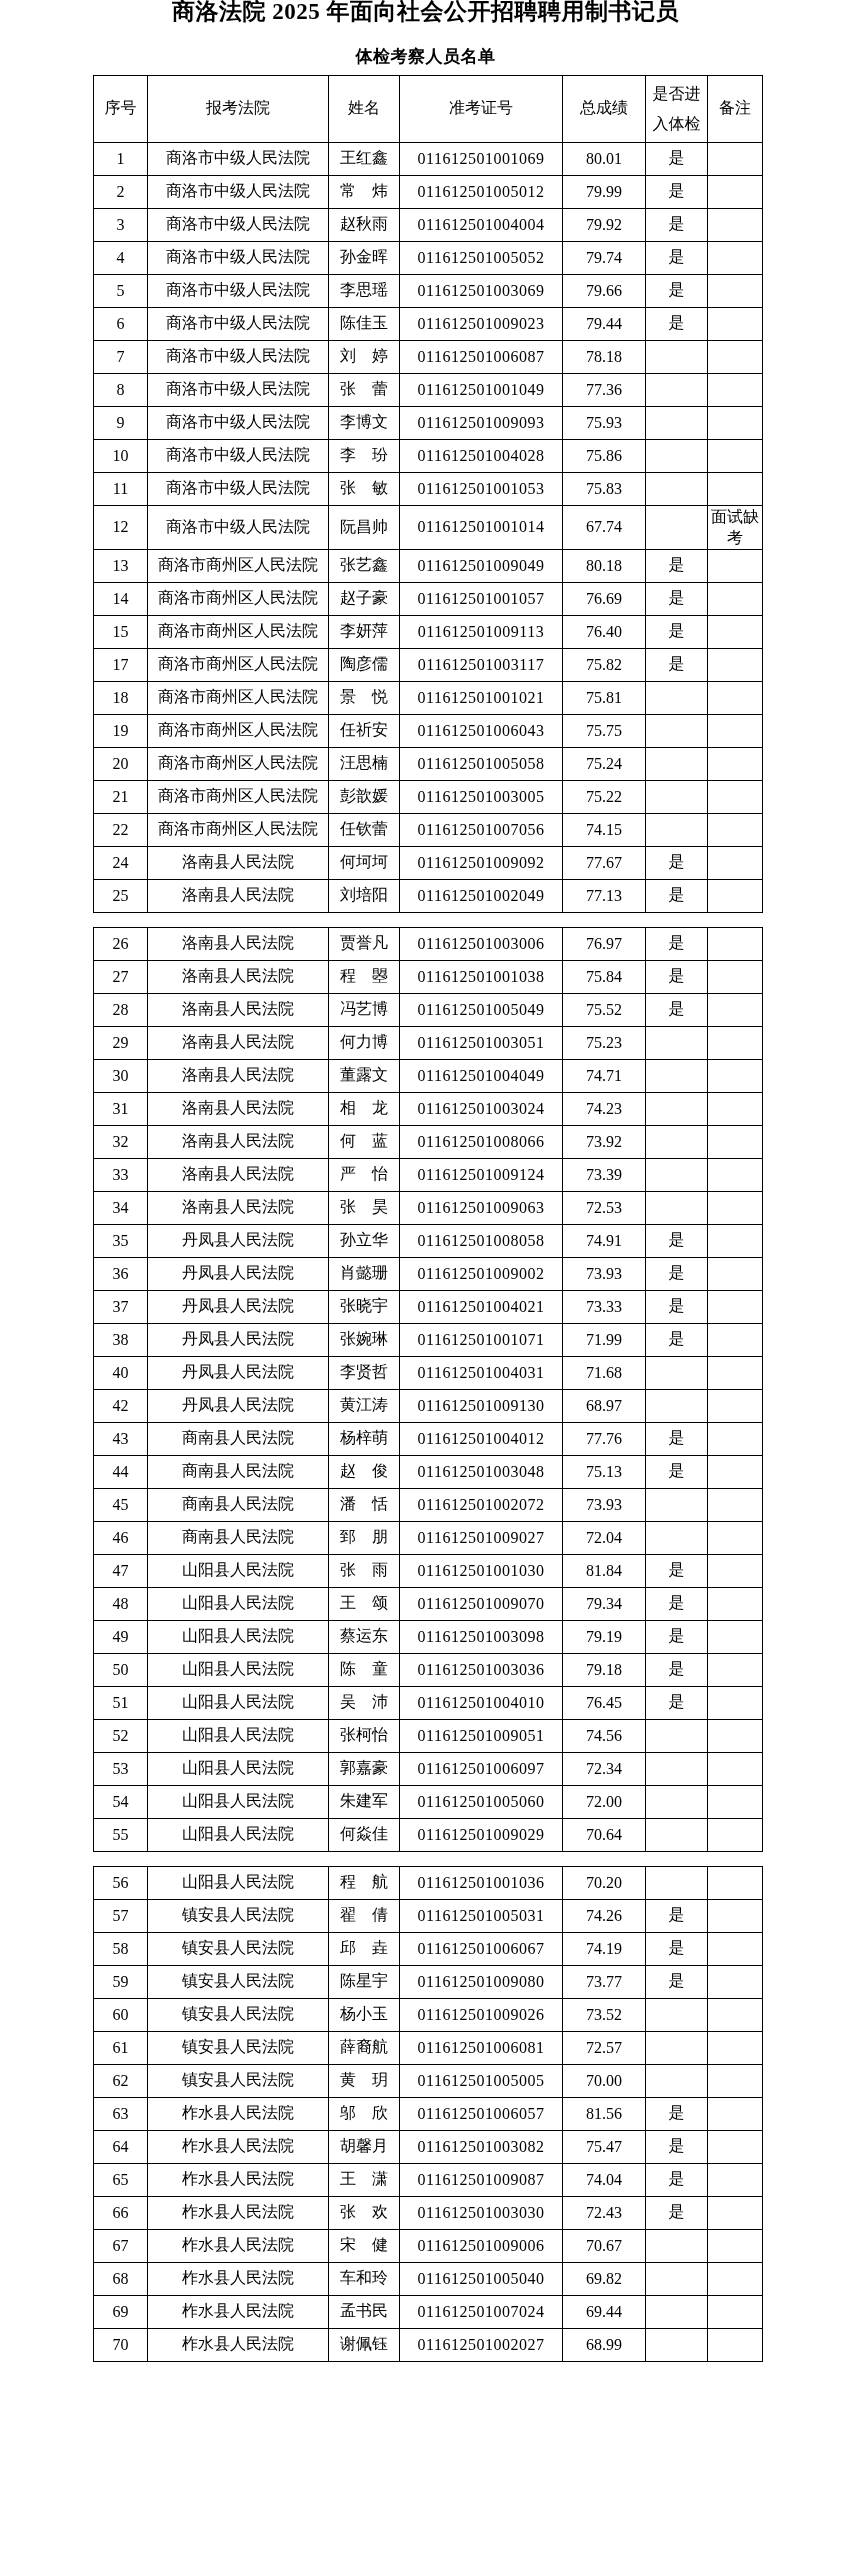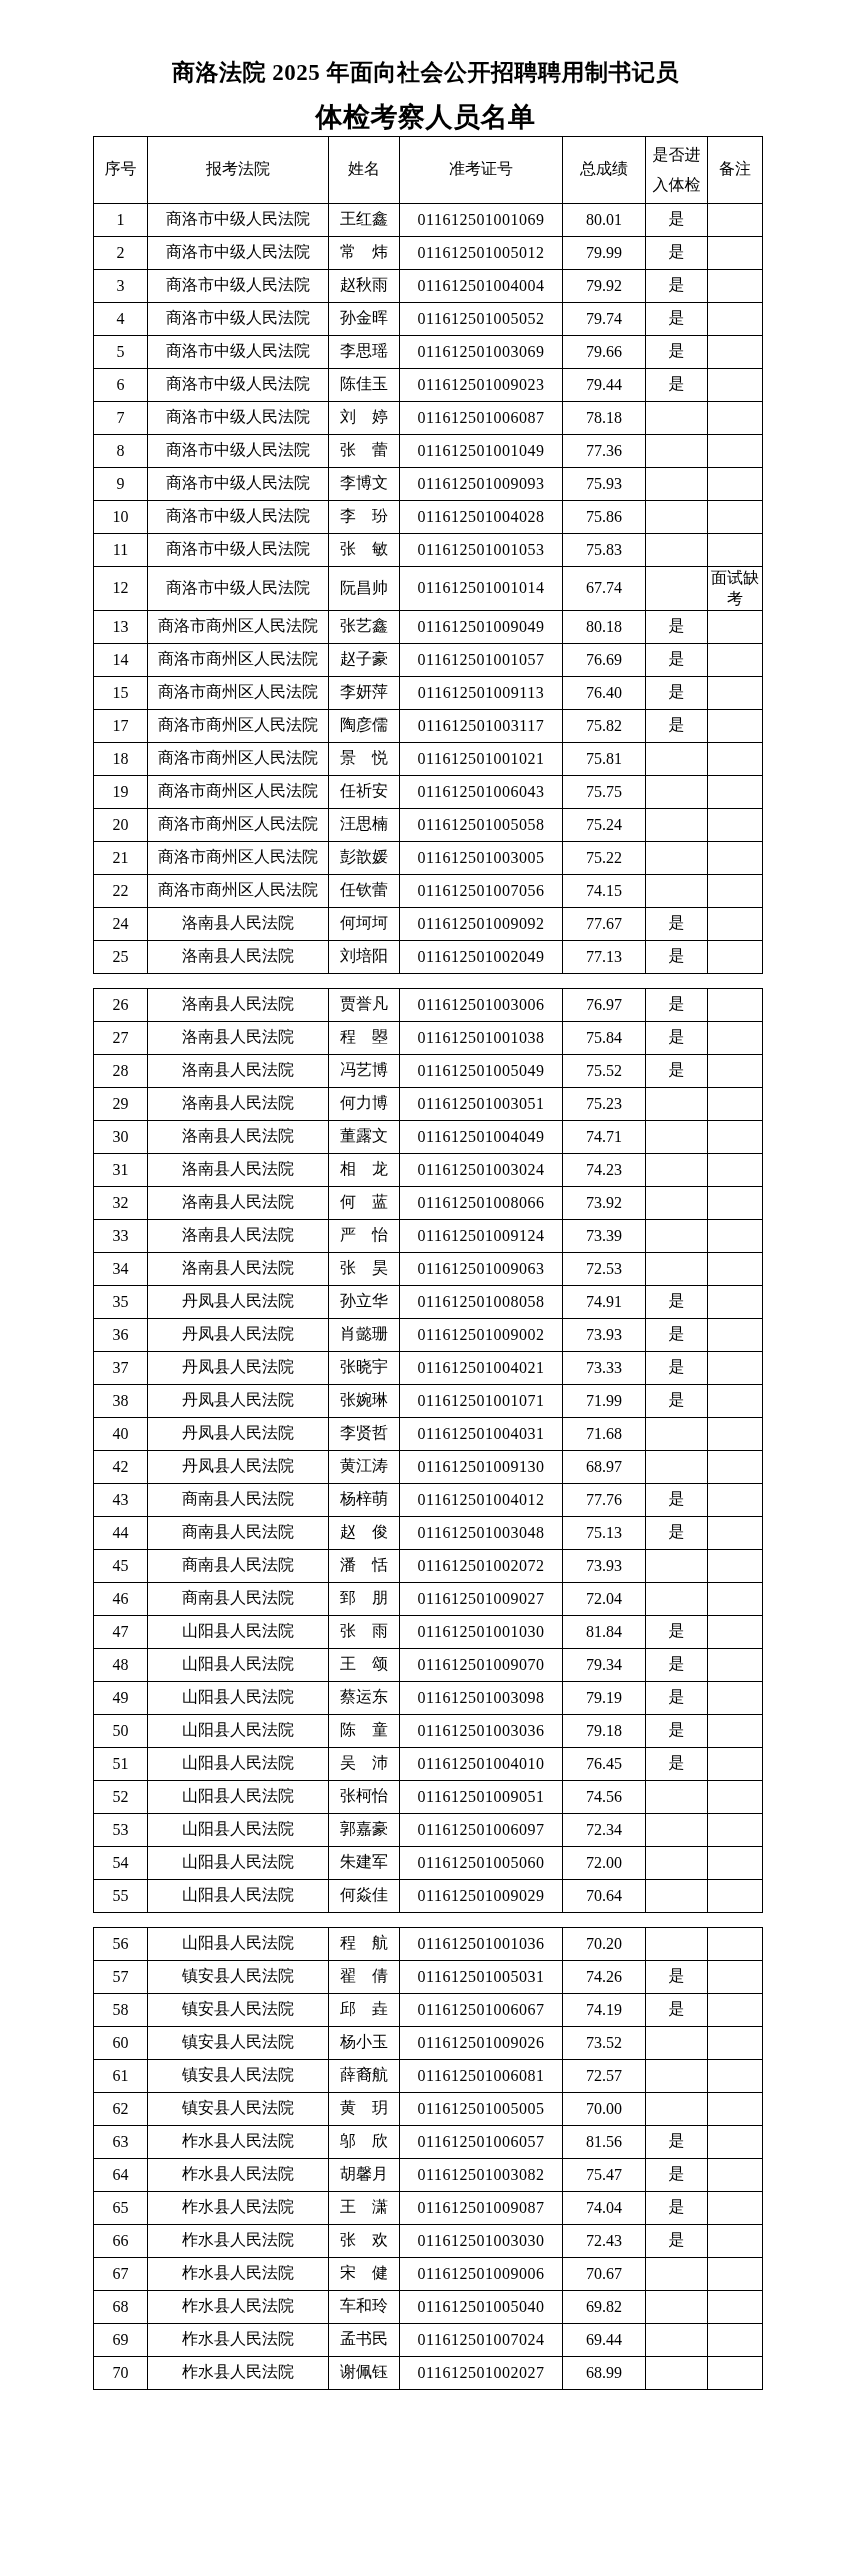--- a/index.html
+++ b/index.html
@@ -3,35 +3,34 @@
 <meta charset="utf-8">
 <style>
   html,body{margin:0;padding:0;background:#ffffff;}
   .page{
     width:851px;
     height:2576px;
     background:#ffffff;
     color:#000000;
     font-family:"Liberation Serif","DejaVu Serif",serif;
     box-sizing:border-box;
-    padding-top:61px;
     position:relative;
   }
   .title{
     text-align:center;
     font-weight:bold;
     font-size:23px;
     line-height:23.6px;
     margin:0 0 21.4px 0;
     letter-spacing:0.5px;
   }
   .subtitle{
     text-align:center;
     font-weight:bold;
-    font-size:27px;
+    font-size:17px;
     line-height:23.6px;
     margin:0 0 6.4px 0;
     letter-spacing:0.5px;
   }
   table.roster{
     border-collapse:collapse;
     table-layout:fixed;
     margin-left:93px;
     width:669px;
     font-size:16px;
@@ -603,20 +602,29 @@
         <tr class="data-row">
           <td>58</td>
           <td>镇安县人民法院</td>
           <td>邱　垚</td>
           <td class="ticket-cell">011612501006067</td>
           <td>74.19</td>
           <td>是</td>
           <td class="note-cell"></td>
         </tr>
         <tr class="data-row">
+          <td>59</td>
+          <td>镇安县人民法院</td>
+          <td>陈星宇</td>
+          <td class="ticket-cell">011612501009080</td>
+          <td>73.77</td>
+          <td>是</td>
+          <td class="note-cell"></td>
+        </tr>
+        <tr class="data-row">
           <td>60</td>
           <td>镇安县人民法院</td>
           <td>杨小玉</td>
           <td class="ticket-cell">011612501009026</td>
           <td>73.52</td>
           <td></td>
           <td class="note-cell"></td>
         </tr>
         <tr class="data-row">
           <td>61</td>

